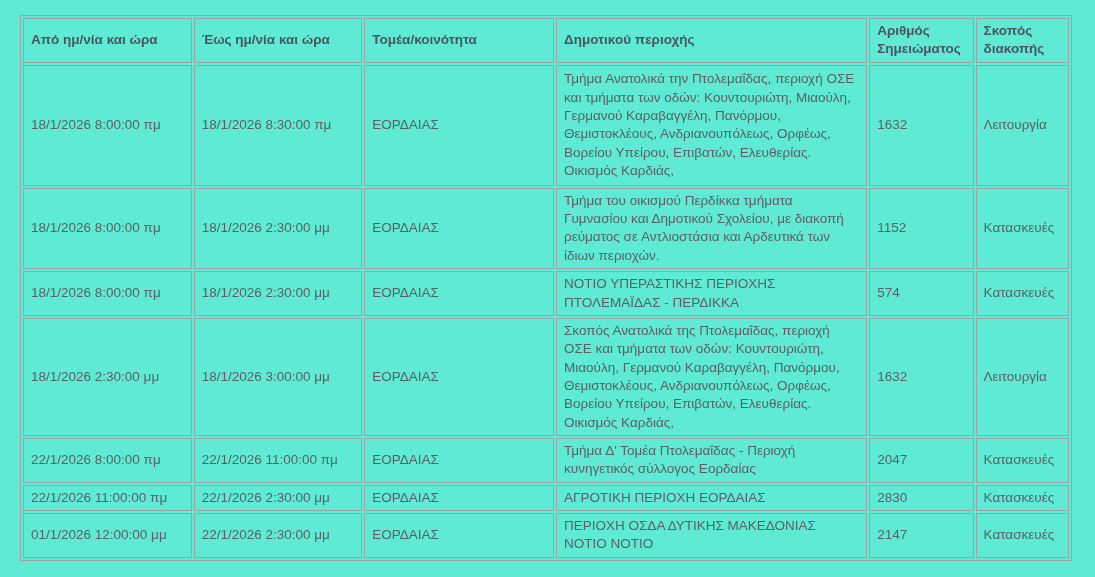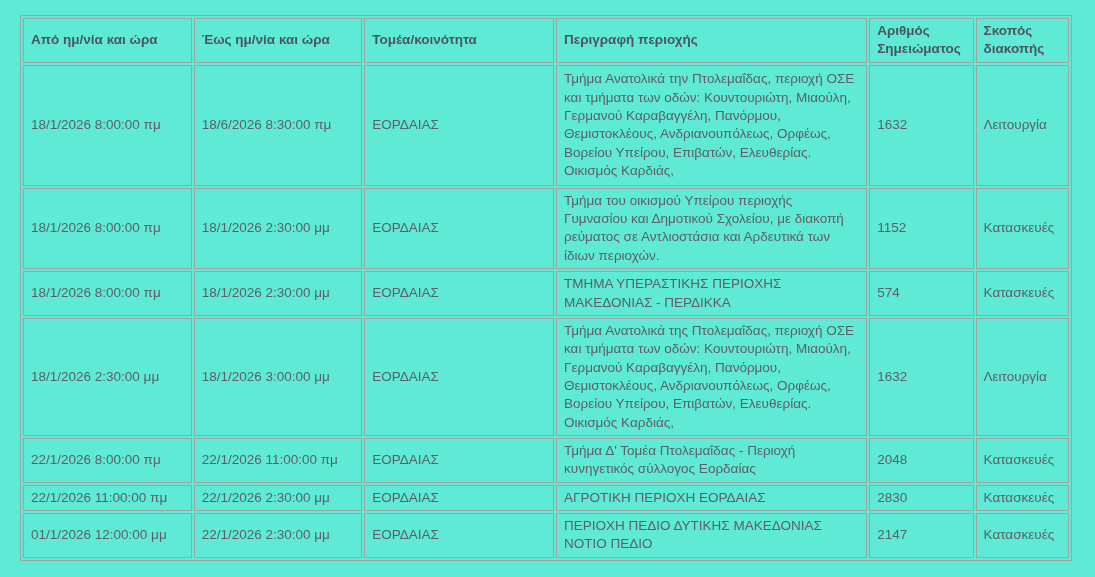--- a/index.html
+++ b/index.html
@@ -68,77 +68,77 @@
         <col class="c3">
         <col class="c4">
         <col class="c5">
         <col class="c6">
     </colgroup>
     <thead>
       <tr id="header-row">
           <th>Από ημ/νία και ώρα</th>
           <th>Έως ημ/νία και ώρα</th>
           <th>Τομέα/κοινότητα</th>
-          <th>Περιγραφή περιοχής</th>
+          <th>Δημοτικού περιοχής</th>
           <th>Αριθμός Σημειώματος</th>
           <th>Σκοπός διακοπής</th>
         </tr>
     </thead>
     <tbody id="table-body">
         <tr>
           <td>18/1/2026 8:00:00 πμ</td>
-          <td>18/6/2026 8:30:00 πμ</td>
+          <td>18/1/2026 8:30:00 πμ</td>
           <td>ΕΟΡΔΑΙΑΣ</td>
           <td>Τμήμα Ανατολικά την Πτολεμαΐδας, περιοχή ΟΣΕ και τμήματα των οδών: Κουντουριώτη, Μιαούλη, Γερμανού Καραβαγγέλη, Πανόρμου, Θεμιστοκλέους, Ανδριανουπόλεως, Ορφέως, Βορείου Υπείρου, Επιβατών, Ελευθερίας. Οικισμός Καρδιάς,</td>
           <td>1632</td>
           <td>Λειτουργία</td>
         </tr>
         <tr>
           <td>18/1/2026 8:00:00 πμ</td>
           <td>18/1/2026 2:30:00 μμ</td>
           <td>ΕΟΡΔΑΙΑΣ</td>
-          <td>Τμήμα του οικισμού Υπείρου περιοχής Γυμνασίου και Δημοτικού Σχολείου, με διακοπή ρεύματος σε Αντλιοστάσια και Αρδευτικά των ίδιων περιοχών.</td>
+          <td>Τμήμα του οικισμού Περδίκκα τμήματα Γυμνασίου και Δημοτικού Σχολείου, με διακοπή ρεύματος σε Αντλιοστάσια και Αρδευτικά των ίδιων περιοχών.</td>
           <td>1152</td>
           <td>Κατασκευές</td>
         </tr>
         <tr>
           <td>18/1/2026 8:00:00 πμ</td>
           <td>18/1/2026 2:30:00 μμ</td>
           <td>ΕΟΡΔΑΙΑΣ</td>
-          <td>ΤΜΗΜΑ ΥΠΕΡΑΣΤΙΚΗΣ ΠΕΡΙΟΧΗΣ ΜΑΚΕΔΟΝΙΑΣ - ΠΕΡΔΙΚΚΑ</td>
+          <td>ΝΟΤΙΟ ΥΠΕΡΑΣΤΙΚΗΣ ΠΕΡΙΟΧΗΣ ΠΤΟΛΕΜΑΪΔΑΣ - ΠΕΡΔΙΚΚΑ</td>
           <td>574</td>
           <td>Κατασκευές</td>
         </tr>
         <tr>
           <td>18/1/2026 2:30:00 μμ</td>
           <td>18/1/2026 3:00:00 μμ</td>
           <td>ΕΟΡΔΑΙΑΣ</td>
-          <td>Τμήμα Ανατολικά της Πτολεμαΐδας, περιοχή ΟΣΕ και τμήματα των οδών: Κουντουριώτη, Μιαούλη, Γερμανού Καραβαγγέλη, Πανόρμου, Θεμιστοκλέους, Ανδριανουπόλεως, Ορφέως, Βορείου Υπείρου, Επιβατών, Ελευθερίας. Οικισμός Καρδιάς,</td>
+          <td>Σκοπός Ανατολικά της Πτολεμαΐδας, περιοχή ΟΣΕ και τμήματα των οδών: Κουντουριώτη, Μιαούλη, Γερμανού Καραβαγγέλη, Πανόρμου, Θεμιστοκλέους, Ανδριανουπόλεως, Ορφέως, Βορείου Υπείρου, Επιβατών, Ελευθερίας. Οικισμός Καρδιάς,</td>
           <td>1632</td>
           <td>Λειτουργία</td>
         </tr>
         <tr>
           <td>22/1/2026 8:00:00 πμ</td>
           <td>22/1/2026 11:00:00 πμ</td>
           <td>ΕΟΡΔΑΙΑΣ</td>
           <td>Τμήμα Δ' Τομέα Πτολεμαΐδας - Περιοχή κυνηγετικός σύλλογος Εορδαίας</td>
-          <td>2048</td>
+          <td>2047</td>
           <td>Κατασκευές</td>
         </tr>
         <tr>
           <td>22/1/2026 11:00:00 πμ</td>
           <td>22/1/2026 2:30:00 μμ</td>
           <td>ΕΟΡΔΑΙΑΣ</td>
           <td>ΑΓΡΟΤΙΚΗ ΠΕΡΙΟΧΗ ΕΟΡΔΑΙΑΣ</td>
           <td>2830</td>
           <td>Κατασκευές</td>
         </tr>
         <tr>
           <td>01/1/2026 12:00:00 μμ</td>
           <td>22/1/2026 2:30:00 μμ</td>
           <td>ΕΟΡΔΑΙΑΣ</td>
-          <td>ΠΕΡΙΟΧΗ ΠΕΔΙΟ ΔΥΤΙΚΗΣ ΜΑΚΕΔΟΝΙΑΣ ΝΟΤΙΟ ΠΕΔΙΟ</td>
+          <td>ΠΕΡΙΟΧΗ ΟΣΔΑ ΔΥΤΙΚΗΣ ΜΑΚΕΔΟΝΙΑΣ ΝΟΤΙΟ ΝΟΤΙΟ</td>
           <td>2147</td>
           <td>Κατασκευές</td>
         </tr>
       </tbody>
   </table>
 </div>
 
 </body></html>

